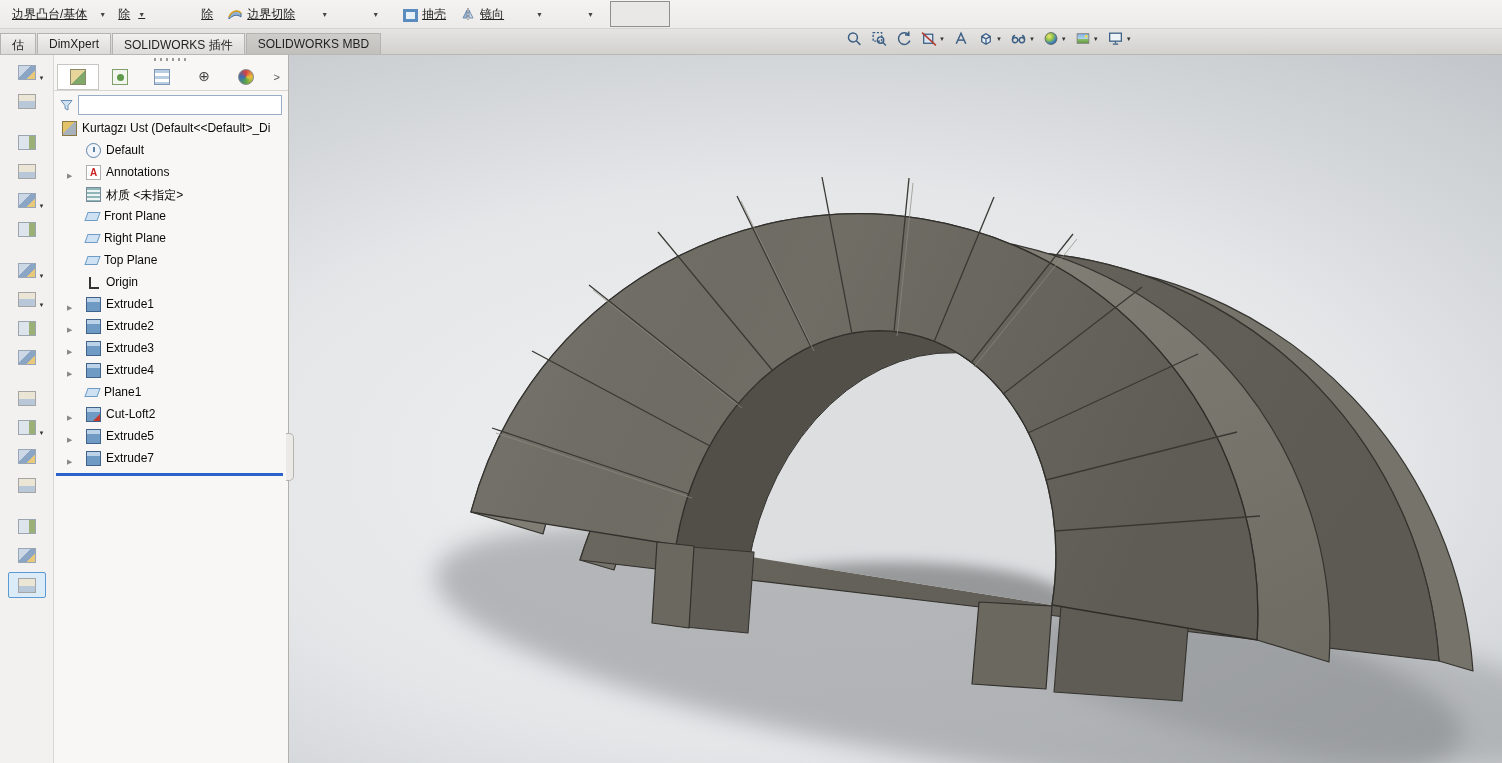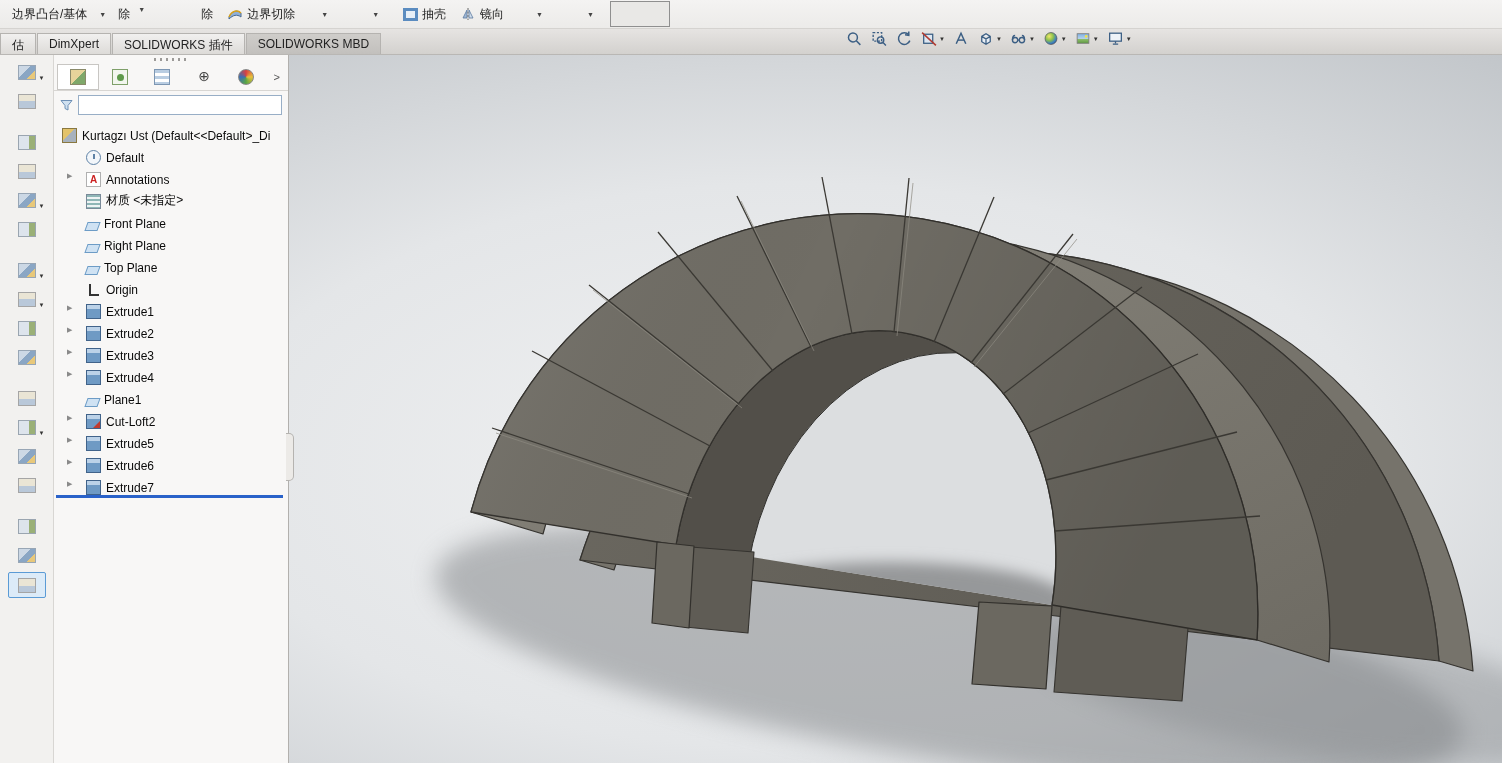--- a/index.html
+++ b/index.html
@@ -3,21 +3,21 @@
 <meta charset="utf-8">
 <style>
   html,body{margin:0;padding:0;}
   body{width:1502px;height:763px;overflow:hidden;background:#fff;
        font-family:"Liberation Sans","DejaVu Sans",sans-serif;font-size:12px;color:#222;}
   .app{width:1502px;height:763px;display:flex;flex-direction:column;}
 
   
   .toolbar{height:29px;flex:0 0 29px;display:flex;align-items:center;gap:2px;padding-left:6px;
            background:linear-gradient(#f4f3f2,#ecebe9);border-bottom:1px solid #d5d3d0;box-sizing:border-box;}
-  .tb-btn{display:flex;gap:4px;padding:2px 6px;white-space:nowrap;cursor:default;}
+  .tb-btn{display:flex;align-items:center;gap:4px;padding:2px 6px;white-space:nowrap;cursor:default;text-decoration:underline;}
   .tb-drop{font-size:7px;color:#444;padding:0 4px;}
   .tb-ico{width:16px;height:16px;display:inline-block;}
   .ico-shell{box-sizing:border-box;border:3px solid #5b8cc0;background:#e7eff7;width:15px;height:13px;margin-top:2px;}
   .tb-empty{width:58px;height:24px;background:#e9e8e6;border:1px solid #8f8f8f;margin-left:10px;}
 
   
   .tabrow{height:26px;flex:0 0 26px;background:linear-gradient(#e6e4e2,#d3d1ce);display:flex;align-items:flex-end;
           position:relative;border-bottom:1px solid #b9b7b4;box-sizing:border-box;}
   .rtab{padding:3px 11px 4px;border:1px solid #b5b3b0;border-bottom:none;height:21px;box-sizing:border-box;
         background:linear-gradient(#f1f0ef,#dddbd8);margin-right:1px;white-space:nowrap;cursor:default;}
@@ -54,21 +54,21 @@
   .pt-fm{background:linear-gradient(135deg,#e7d49a 0 50%,#7fa86a 50%);border:1px solid #8a8a6a;}
   .pt-pm{background:#f2f6ee;border:1px solid #7fa06a;}
   .pt-pm::after{content:"";position:absolute;left:4px;top:4px;width:7px;height:7px;border-radius:50%;background:#5e9a4a;}
   .pt-cm{background:repeating-linear-gradient(180deg,#b9cde2 0 3px,#fff 3px 6px);border:1px solid #7d96b2;}
   .pt-dx{font-size:14px;line-height:15px;color:#444;text-align:center;}
   .pt-dm{border-radius:50%;background:conic-gradient(#d94040,#e8c23a,#58a544,#3a6fb5,#d94040);border:1px solid #888;}
   .pexp{margin-left:auto;color:#555;font-size:11px;padding:0 5px;cursor:default;}
   .filter{display:flex;align-items:center;gap:5px;padding:4px 6px 3px;flex:0 0 auto;}
   .filter input{flex:1;height:18px;border:1px solid #98aec6;background:#fff;outline:none;font-size:11px;padding:0 4px;}
   .tree{flex:1;overflow:hidden;padding-top:3px;}
-  .trow{height:22px;display:flex;align-items:flex-end;padding-left:32px;position:relative;white-space:nowrap;cursor:default;}
+  .trow{height:22px;display:flex;align-items:flex-start;padding-left:32px;position:relative;white-space:nowrap;cursor:default;}
   .trow.root{padding-left:8px;}
   .arrow{position:absolute;left:13px;top:50%;transform:translateY(-50%);font-size:7px;color:#8a8a8a;}
   .ti{width:15px;height:15px;flex:0 0 15px;margin-right:5px;position:relative;box-sizing:border-box;}
   .tlabel{font-size:12px;color:#0a0a0a;}
   .rollback{border-top:3px solid #2a62c9;margin:0 5px 0 2px;}
 
   
   .ic-part{background:linear-gradient(135deg,#e3c36a 0 45%,#a8b2bd 45%);border:1px solid #8a7840;}
   .ic-history{border-radius:50%;border:1px solid #5f82a6;background:#f2f6fa;}
   .ic-history::after{content:"";position:absolute;left:6px;top:3px;width:2px;height:5px;background:#5f82a6;}
@@ -400,25 +400,20 @@
         </div>
         <div class="trow">
           <span class="arrow">▶</span>
           <span class="ti ic-cutloft"></span>
           <span class="tlabel">Cut-Loft2</span>
         </div>
         <div class="trow">
           <span class="arrow">▶</span>
           <span class="ti ic-extrude"></span>
           <span class="tlabel">Extrude5</span>
-        </div>
-        <div class="trow">
-          <span class="arrow">▶</span>
-          <span class="ti ic-extrude"></span>
-          <span class="tlabel">Extrude6</span>
         </div>
         <div class="trow">
           <span class="arrow">▶</span>
           <span class="ti ic-extrude"></span>
           <span class="tlabel">Extrude7</span>
         </div>
         <div class="rollback"></div>
       </div>
     </div>
 

